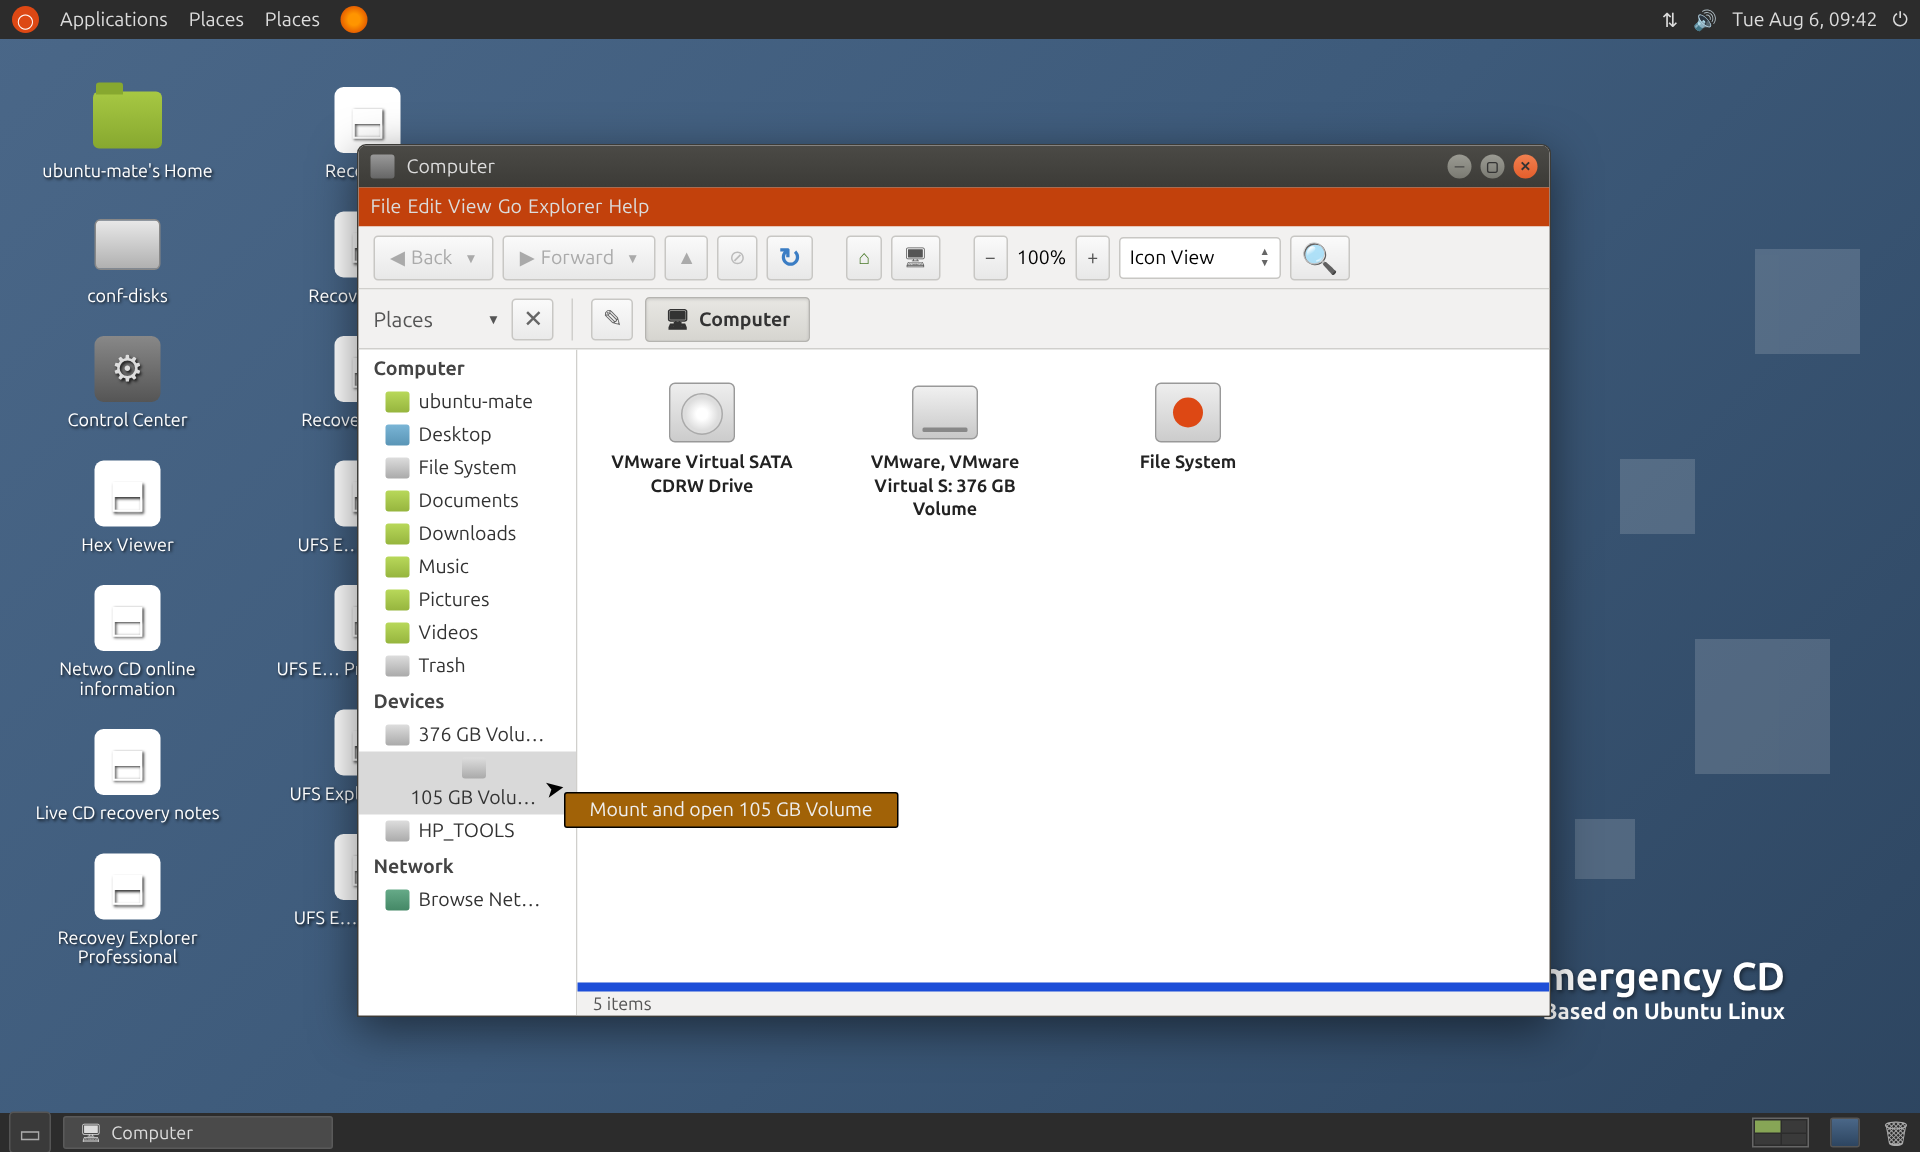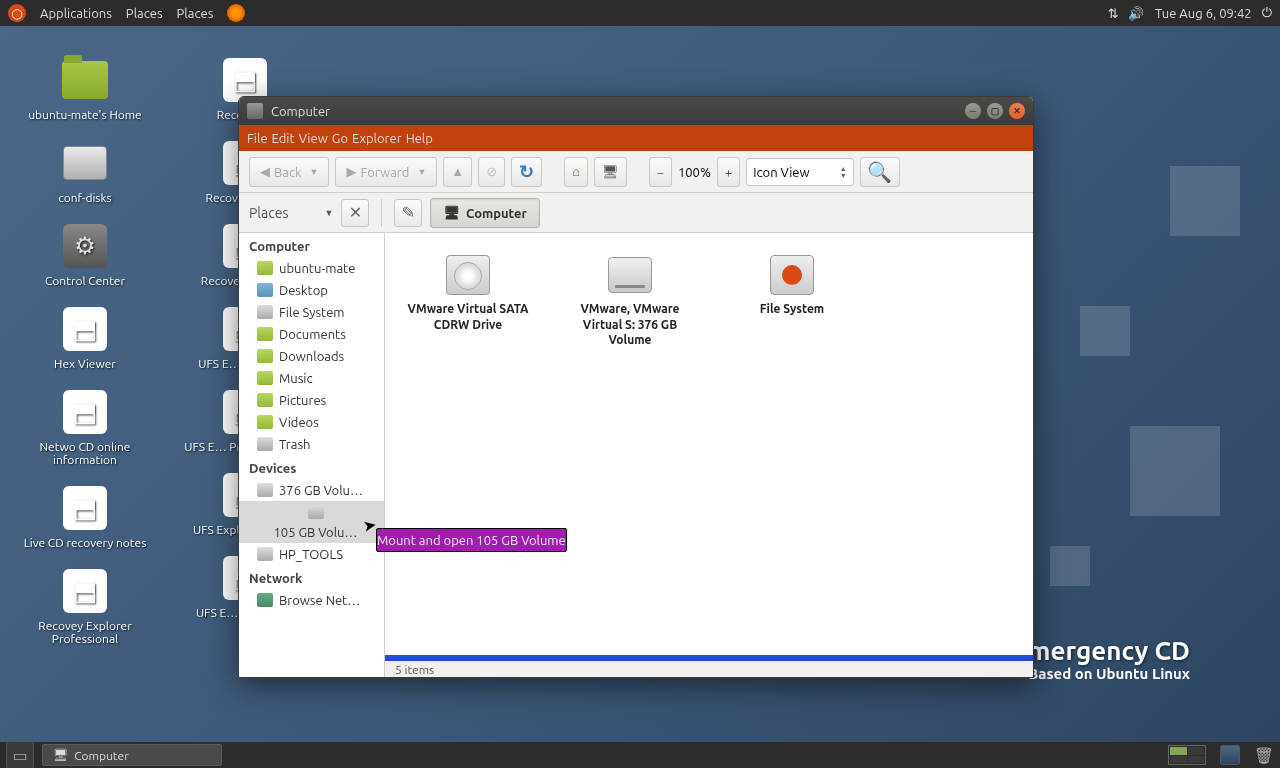--- a/index.html
+++ b/index.html
@@ -79,21 +79,21 @@
 .drive-ic::after{content:"";position:absolute;bottom:4px;left:6px;right:6px;height:3px;background:#888;border-radius:1px;}
 .cd-ic { width:44px;height:40px;background:linear-gradient(#eee,#ccc);border:1px solid #999;border-radius:4px;position:relative;}
 .cd-ic::after{content:"";position:absolute;top:6px;left:50%;transform:translateX(-50%);width:26px;height:26px;border:1px solid #aaa;border-radius:50%;background:radial-gradient(circle,#fff 20%,#ddd 60%);}
 .sys-ic{width:44px;height:40px;background:linear-gradient(#eee,#ccc);border:1px solid #999;border-radius:4px;display:flex;align-items:center;justify-content:center;}
 .sys-ic::after{content:"";width:20px;height:20px;border-radius:50%;background:#dd4814;}
 .file-item .lbl { font-size:12px; text-align:center; font-weight:bold; color:#222; line-height:1.3; word-wrap:break-word; }
 
 .statusbar { height:22px; border-top:6px solid #1d4ed8; background:#f2f1f0; font-size:12px; color:#555; display:flex;align-items:center; padding:0 10px; }
 
 
-.tooltip { position:absolute; left:376px; top:502px; background:#a21caf; color:#eee; padding:4px 0; font-size:13px; border-radius:2px; z-index:100; border:1px solid #000;}
+.tooltip { position:absolute; left:376px; top:502px; background:#a16207; color:#eee; padding:4px 16px; font-size:13px; border-radius:2px; z-index:100; border:1px solid #000;}
 .cursor { position:absolute; left:363px; top:490px; font-size:16px; z-index:101; color:#000; transform:rotate(-10deg);}
 
 
 .bottom-panel { position:absolute; bottom:0; left:0; right:0; height:26px; background:#2c2c2c; display:flex; align-items:center; padding:0 6px; gap:8px; }
 .task-btn { height:22px; padding:0 10px; background:#4a4a4a; border:1px solid #5a5a5a; border-radius:2px; color:#dcdcdc; font-size:12px; display:flex;align-items:center;gap:6px;cursor:pointer; min-width:180px;}
 .ws-ind { margin-left:auto; width:38px; height:20px; border:1px solid #666; display:grid; grid-template-columns:1fr 1fr; grid-template-rows:1fr 1fr; gap:1px; padding:1px;}
 .ws-ind div{background:#3a3a3a;} .ws-ind div.act{background:#87a556;}
 .show-dt{width:20px;height:20px;border:1px solid #555;background:linear-gradient(#4a6788,#2d4560);margin-left:6px;border-radius:2px;}
 .trash-ic{width:20px;height:20px;margin-left:6px;color:#aaa;display:flex;align-items:center;justify-content:center;}
 </style>

